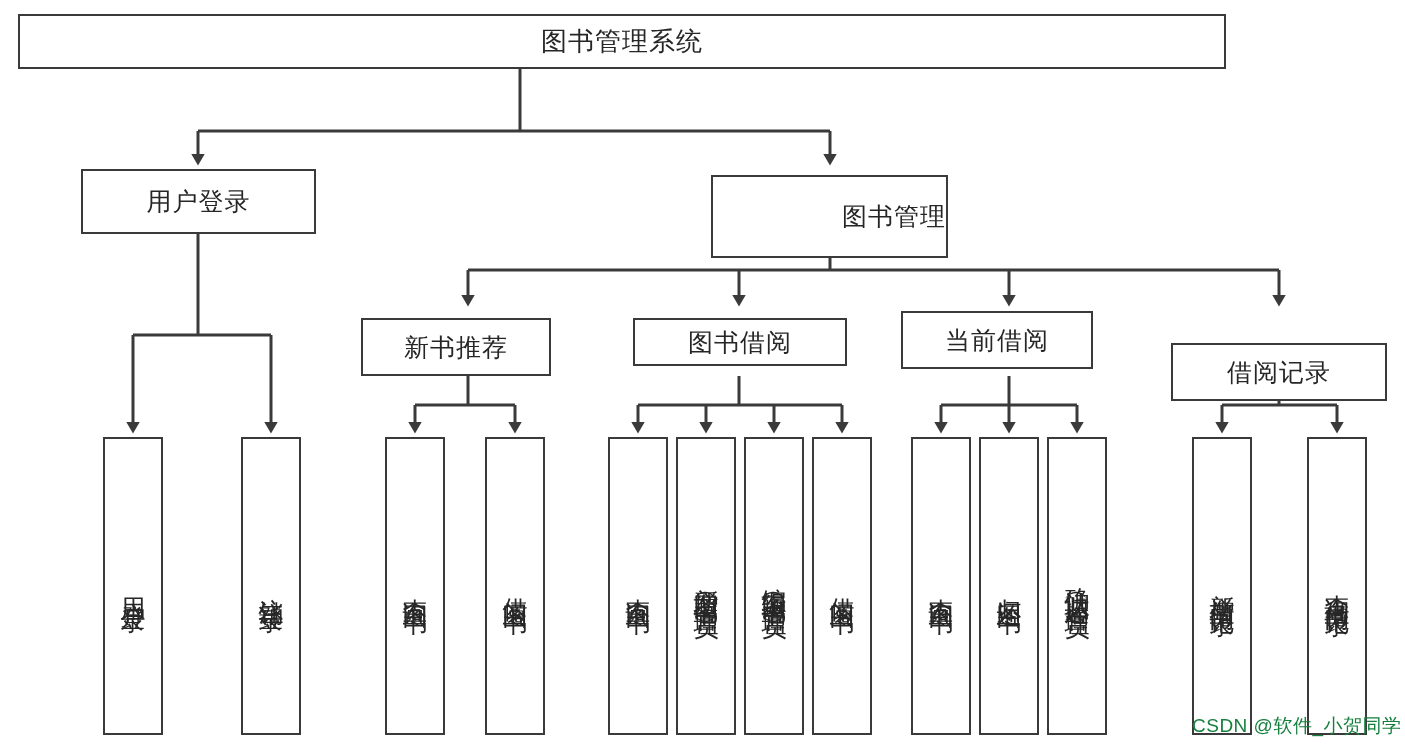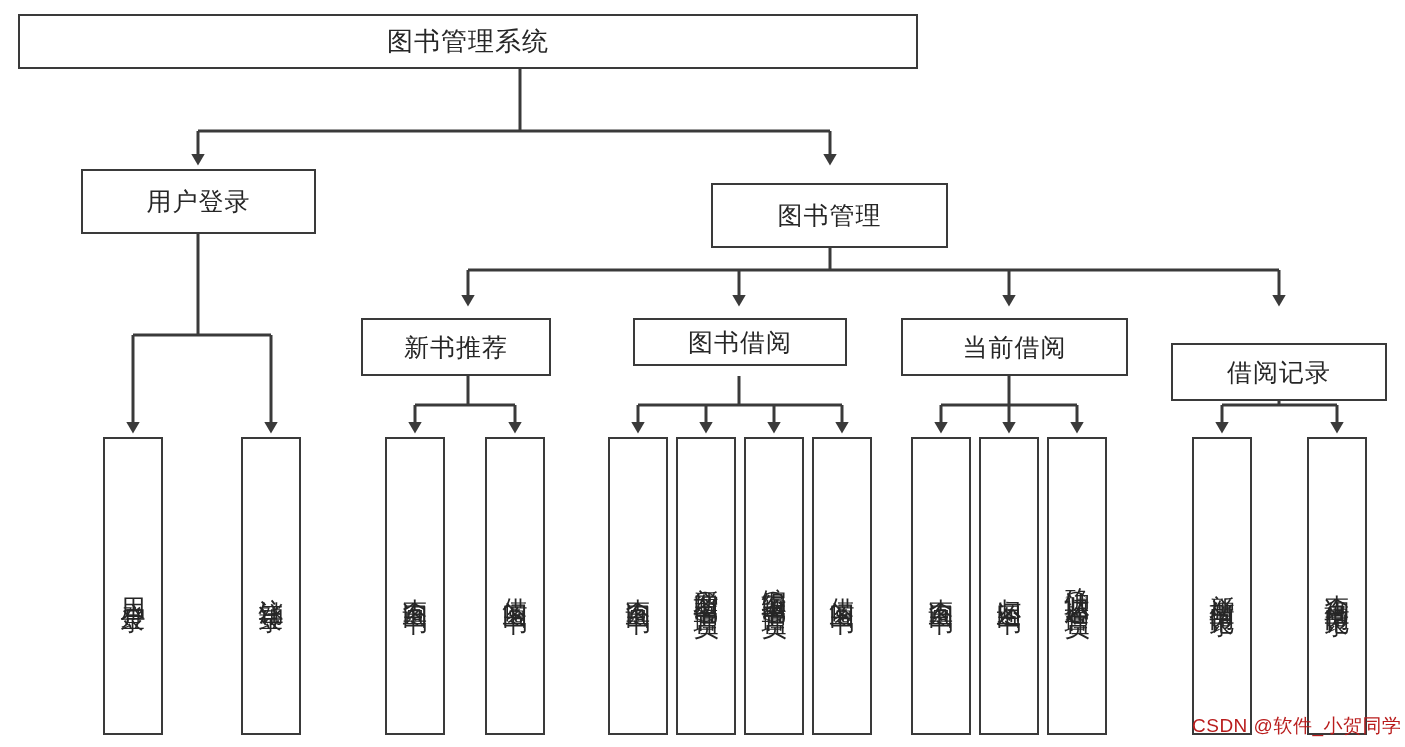--- a/index.html
+++ b/index.html
@@ -50,21 +50,21 @@
     line-height: 1;
     letter-spacing: 4px;
     white-space: nowrap;
     display: block;
   }
   .node.root {
     font-size: 26px;
   }
   .watermark {
     position: absolute;
-    color: #b91c1c;
+    color: #15803d;
     font-size: 19px;
     white-space: nowrap;
     letter-spacing: 0.5px;
   }
 </style>
 </head>
 <body>
 
 <div id="canvas">
 
@@ -111,38 +111,38 @@
       <path d="M1009,405 L1009,423" marker-end="url(#arrow)"></path>
       <path d="M1077,405 L1077,423" marker-end="url(#arrow)"></path>
 
       <path d="M1279,376 L1279,405"></path>
       <path d="M1222,405 L1337,405"></path>
       <path d="M1222,405 L1222,423" marker-end="url(#arrow)"></path>
       <path d="M1337,405 L1337,423" marker-end="url(#arrow)"></path>
     </g>
   </svg>
 
-  <div class="node horiz root" style="left:18px; top:14px; width:900px; height:55px;">
+  <div class="node horiz root" style="left:18px; top:14px; width:1208px; height:55px;">
     <span>图书管理系统</span>
   </div>
 
   <div class="node horiz" style="left:81px; top:169px; width:235px; height:65px;">
     <span>用户登录</span>
   </div>
-  <div class="node horiz" style="left:711px; top:183px; width:237px; height:65px;">
+  <div class="node horiz" style="left:711px; top:175px; width:237px; height:83px;justify-content:flex-end;">
     <span>图书管理</span>
   </div>
 
   <div class="node horiz" style="left:361px; top:318px; width:190px; height:58px;">
     <span>新书推荐</span>
   </div>
   <div class="node horiz" style="left:633px; top:318px; width:214px; height:48px;">
     <span>图书借阅</span>
   </div>
-  <div class="node horiz" style="left:901px; top:318px; width:227px; height:58px;">
+  <div class="node horiz" style="left:901px; top:311px; width:192px; height:58px;">
     <span>当前借阅</span>
   </div>
   <div class="node horiz" style="left:1171px; top:318px; width:216px; height:58px;margin-top:25px;">
     <span>借阅记录</span>
   </div>
 
   <div class="node vert" style="left:103px; top:437px; width:60px; height:298px;">
     <span class="vtext">用户登录</span>
   </div>
   <div class="node vert" style="left:241px; top:437px; width:60px; height:298px;">

